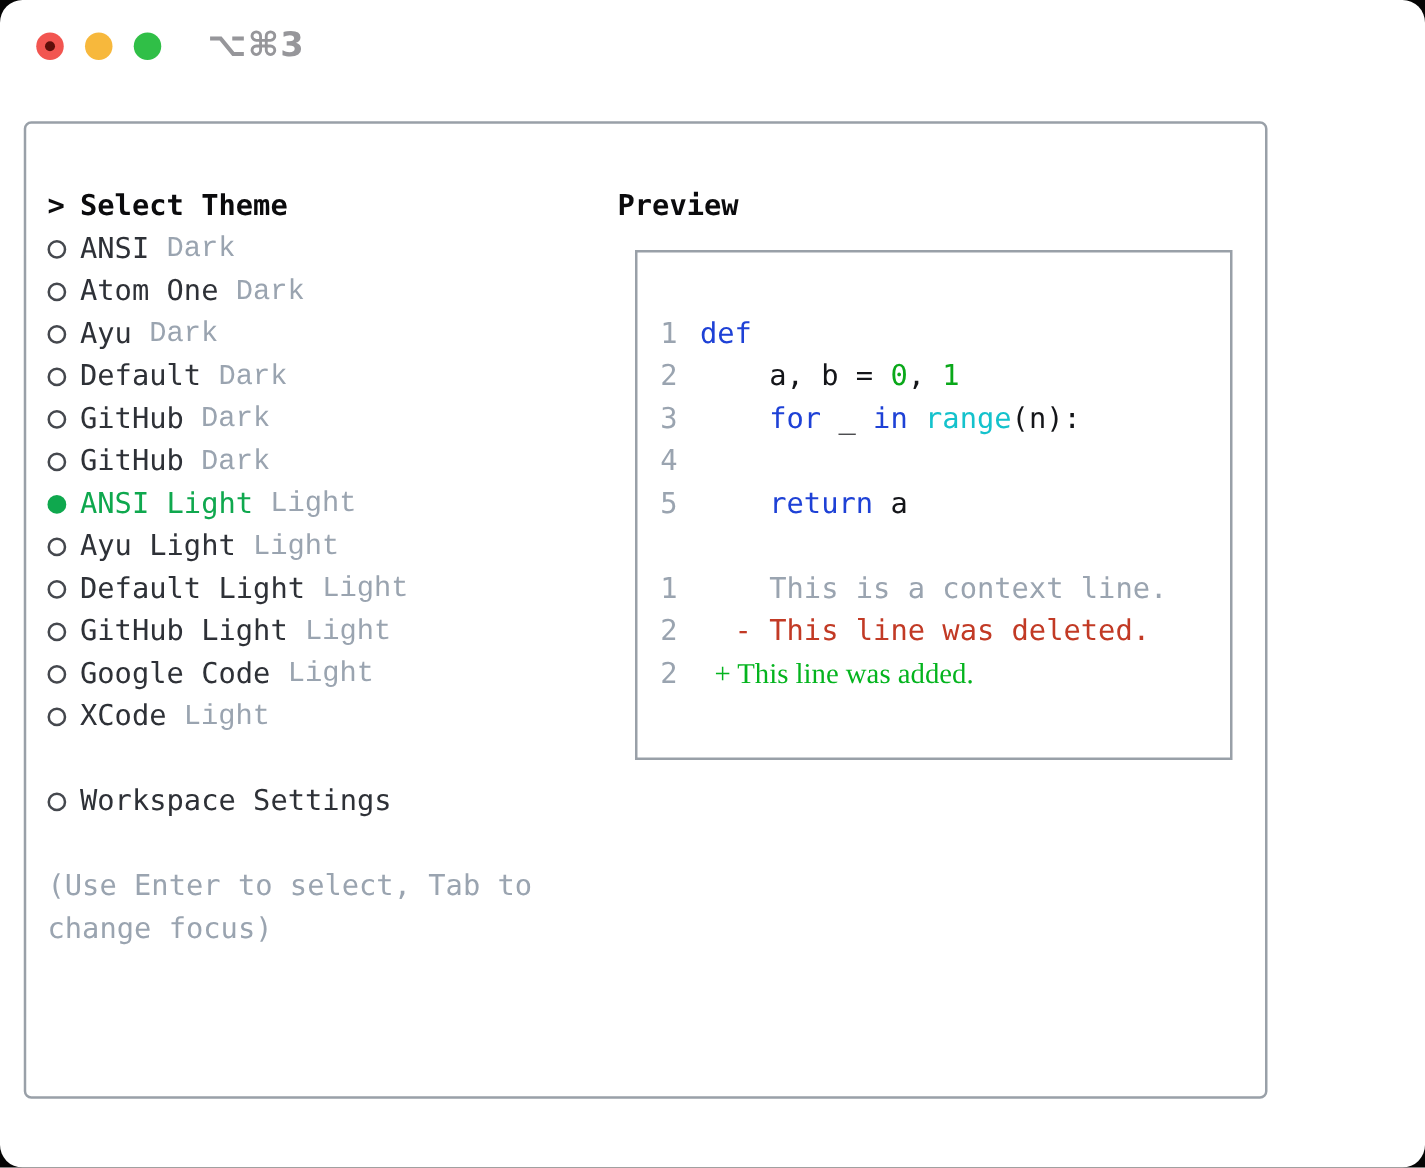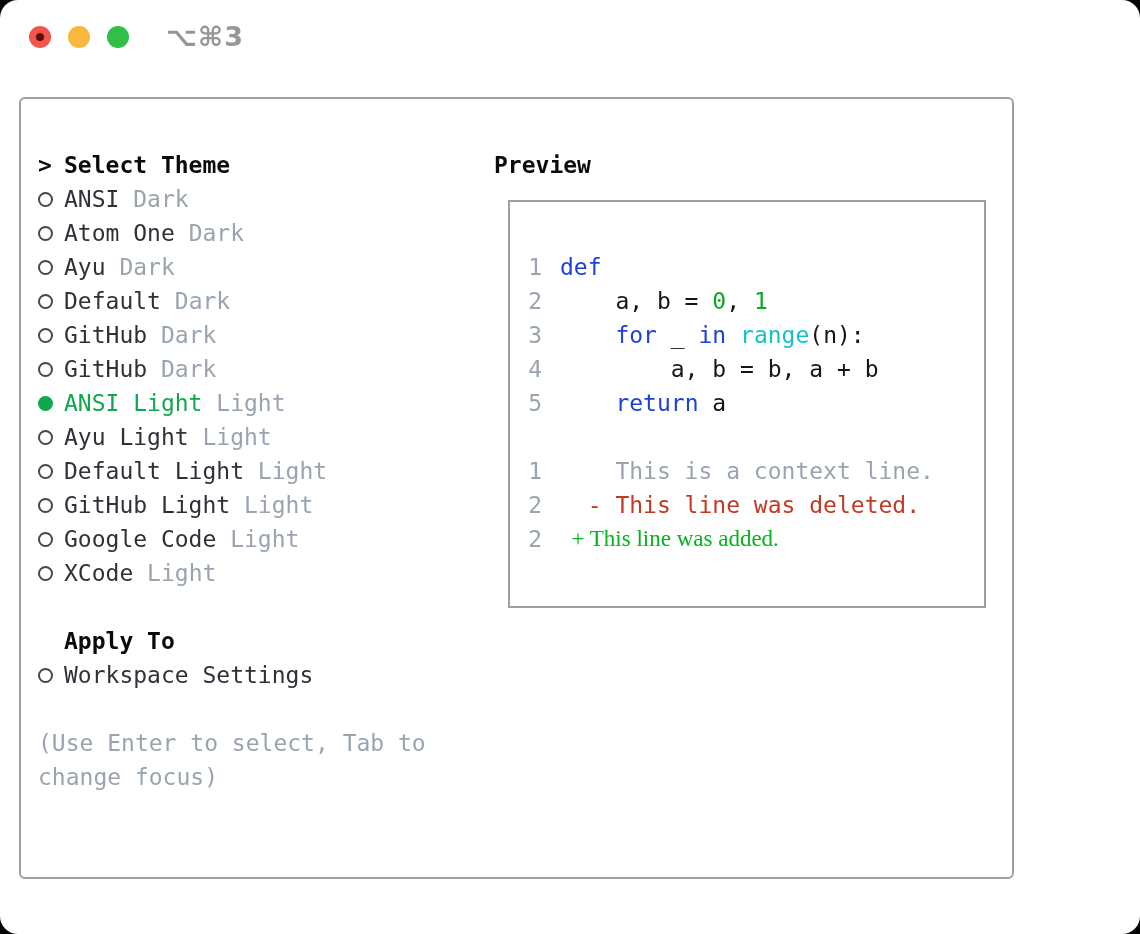--- a/index.html
+++ b/index.html
@@ -30,21 +30,21 @@
   
   .left-rows{position:absolute;left:17px;top:49px;}
   .row{height:34px;display:flex;align-items:center;font-size:23px;white-space:pre;}
   .bullet{width:26px;display:flex;align-items:center;flex:none;}
   .circle{width:11px;height:11px;border:2px solid #45484e;border-radius:50%;box-sizing:content-box;}
   .circle.sel{width:15px;height:15px;border:none;background:var(--accent-green);}
   .prompt{color:var(--text-black);font-weight:bold;font-size:23px;}
   .hdr{font-weight:bold;color:var(--text-black);}
   .name{color:var(--text-dark);}
   .name.selected{color:var(--accent-green);}
-  .variant{color:var(--muted-gray);}
+  .variant{color:var(--muted-gray);font-family:Liberation Mono, monospace;}
   .hint{color:var(--muted-gray);}
   
   .preview-hdr{
     position:absolute;left:473px;top:49px;height:34px;display:flex;align-items:center;
     font-size:23px;font-weight:bold;color:var(--text-black);
   }
   .preview-box{
     position:absolute;left:487px;top:101px;width:478px;height:408px;
     border:2px solid var(--border-gray);box-sizing:border-box;background:#ffffff;
   }
@@ -81,35 +81,34 @@
         <div class="row"><span class="bullet"><span class="circle"></span></span><span class="name">Default</span><span class="variant"> Dark</span></div>
         <div class="row"><span class="bullet"><span class="circle"></span></span><span class="name">GitHub</span><span class="variant"> Dark</span></div>
         <div class="row"><span class="bullet"><span class="circle"></span></span><span class="name">GitHub</span><span class="variant"> Dark</span></div>
         <div class="row"><span class="bullet"><span class="circle sel"></span></span><span class="name selected">ANSI Light</span><span class="variant"> Light</span></div>
         <div class="row"><span class="bullet"><span class="circle"></span></span><span class="name">Ayu Light</span><span class="variant"> Light</span></div>
         <div class="row"><span class="bullet"><span class="circle"></span></span><span class="name">Default Light</span><span class="variant"> Light</span></div>
         <div class="row"><span class="bullet"><span class="circle"></span></span><span class="name">GitHub Light</span><span class="variant"> Light</span></div>
         <div class="row"><span class="bullet"><span class="circle"></span></span><span class="name">Google Code</span><span class="variant"> Light</span></div>
         <div class="row"><span class="bullet"><span class="circle"></span></span><span class="name">XCode</span><span class="variant"> Light</span></div>
         <div class="row"></div>
-        <div class="row"><span class="bullet"></span><span class="hdr">Apply To</span></div>
         <div class="row"><span class="bullet"><span class="circle"></span></span><span class="name">Workspace Settings</span></div>
         <div class="row"></div>
         <div class="row"><span class="hint">(Use Enter to select, Tab to</span></div>
         <div class="row"><span class="hint">change focus)</span></div>
       </div>
 
     <div class="preview-hdr">Preview</div>
 
     <div class="preview-box">
       <div class="code" id="code-lines">
           <div class="cline"><span class="lnum">1</span><span class="tok-keyword">def</span></div>
           <div class="cline"><span class="lnum">2</span><span class="tok-default">    a, b = </span><span class="tok-literal">0</span><span class="tok-default">, </span><span class="tok-literal">1</span></div>
           <div class="cline"><span class="lnum">3</span><span class="tok-default">    </span><span class="tok-keyword">for</span><span class="tok-default"> _ </span><span class="tok-keyword">in</span><span class="tok-default"> </span><span class="tok-builtin">range</span><span class="tok-default">(n):</span></div>
-          <div class="cline"><span class="lnum">4</span><span class="tok-default">        a, b = b, a + b</span></div>
+          <div class="cline"><span class="lnum">4</span></div>
           <div class="cline"><span class="lnum">5</span><span class="tok-default">    </span><span class="tok-keyword">return</span><span class="tok-default"> a</span></div>
           <div class="cline"></div>
           <div class="cline"><span class="lnum">1</span><span class="tok-context">    This is a context line.</span></div>
           <div class="cline"><span class="lnum">2</span><span class="tok-deleted">  - This line was deleted.</span></div>
           <div class="cline"><span class="lnum">2</span><span class="tok-added">  + This line was added.</span></div>
         </div>
     </div>
 
   </div>
 </div>

